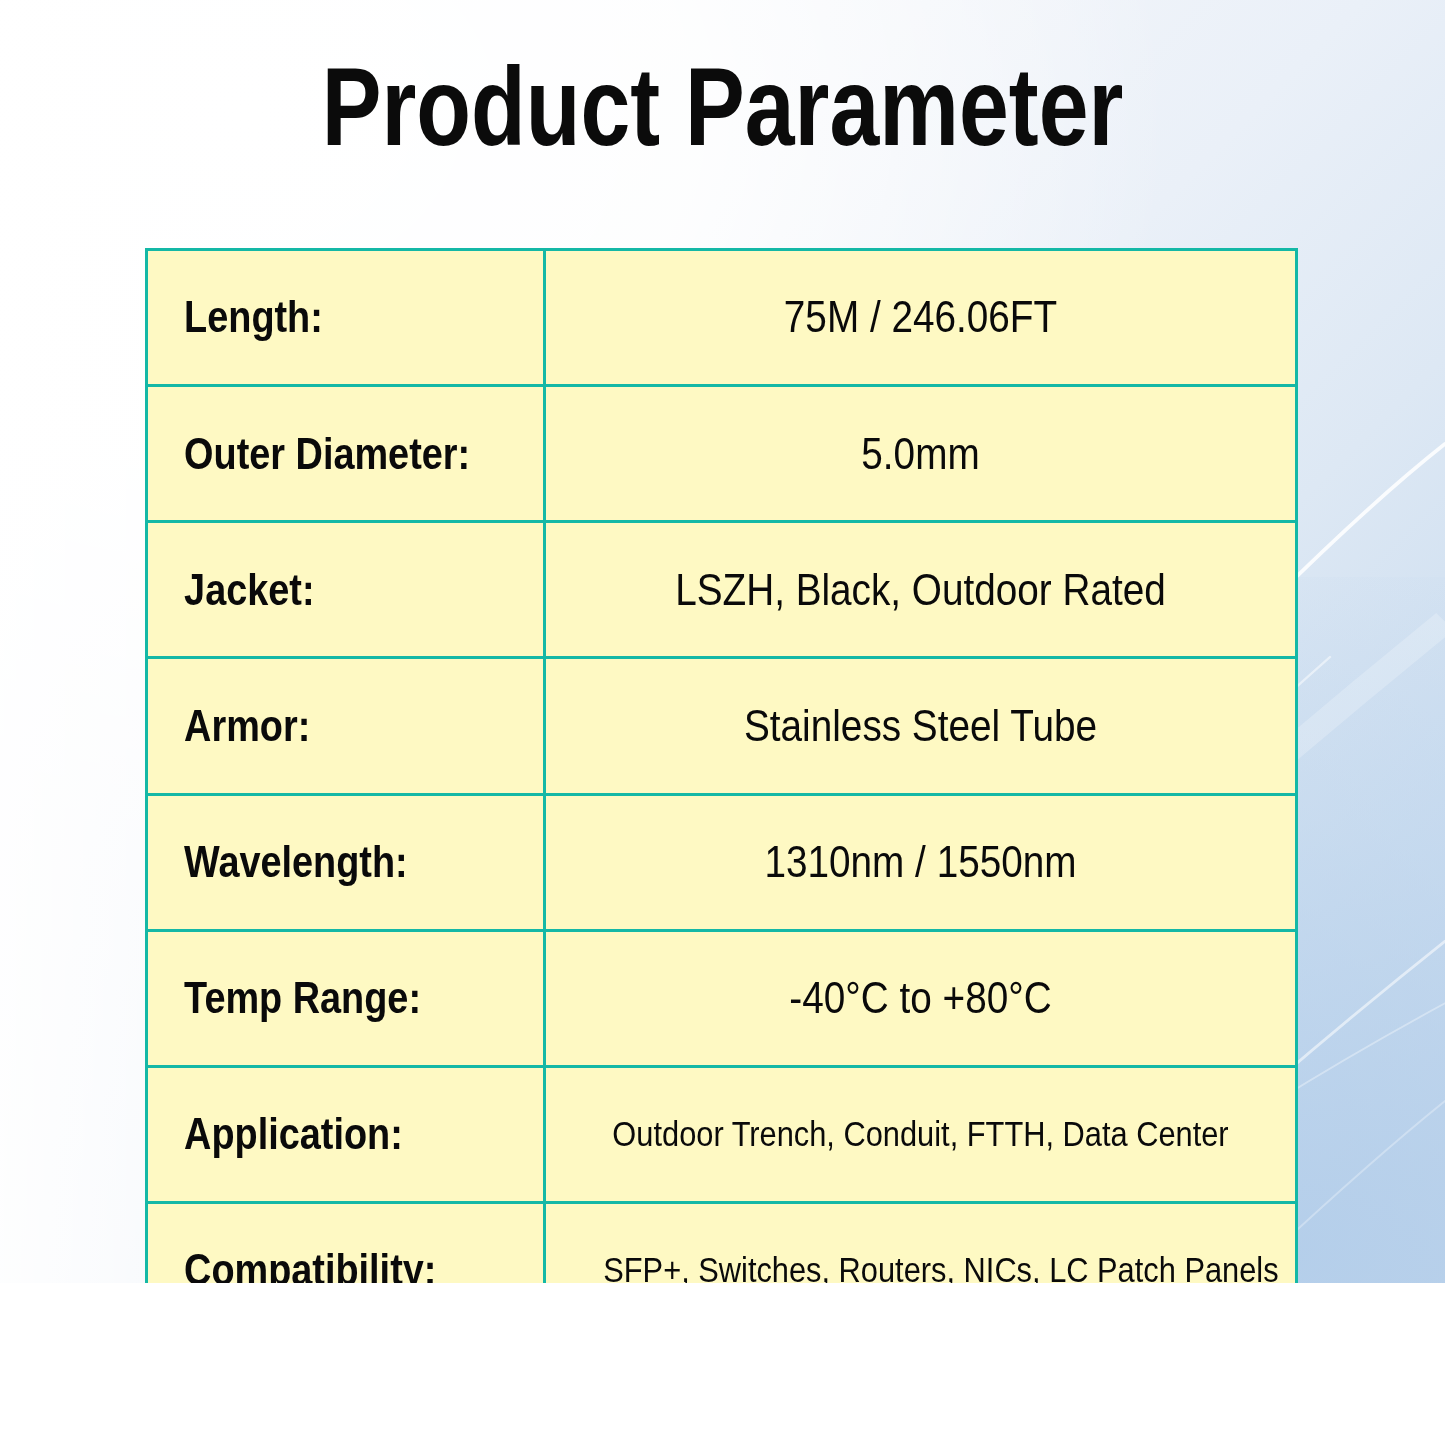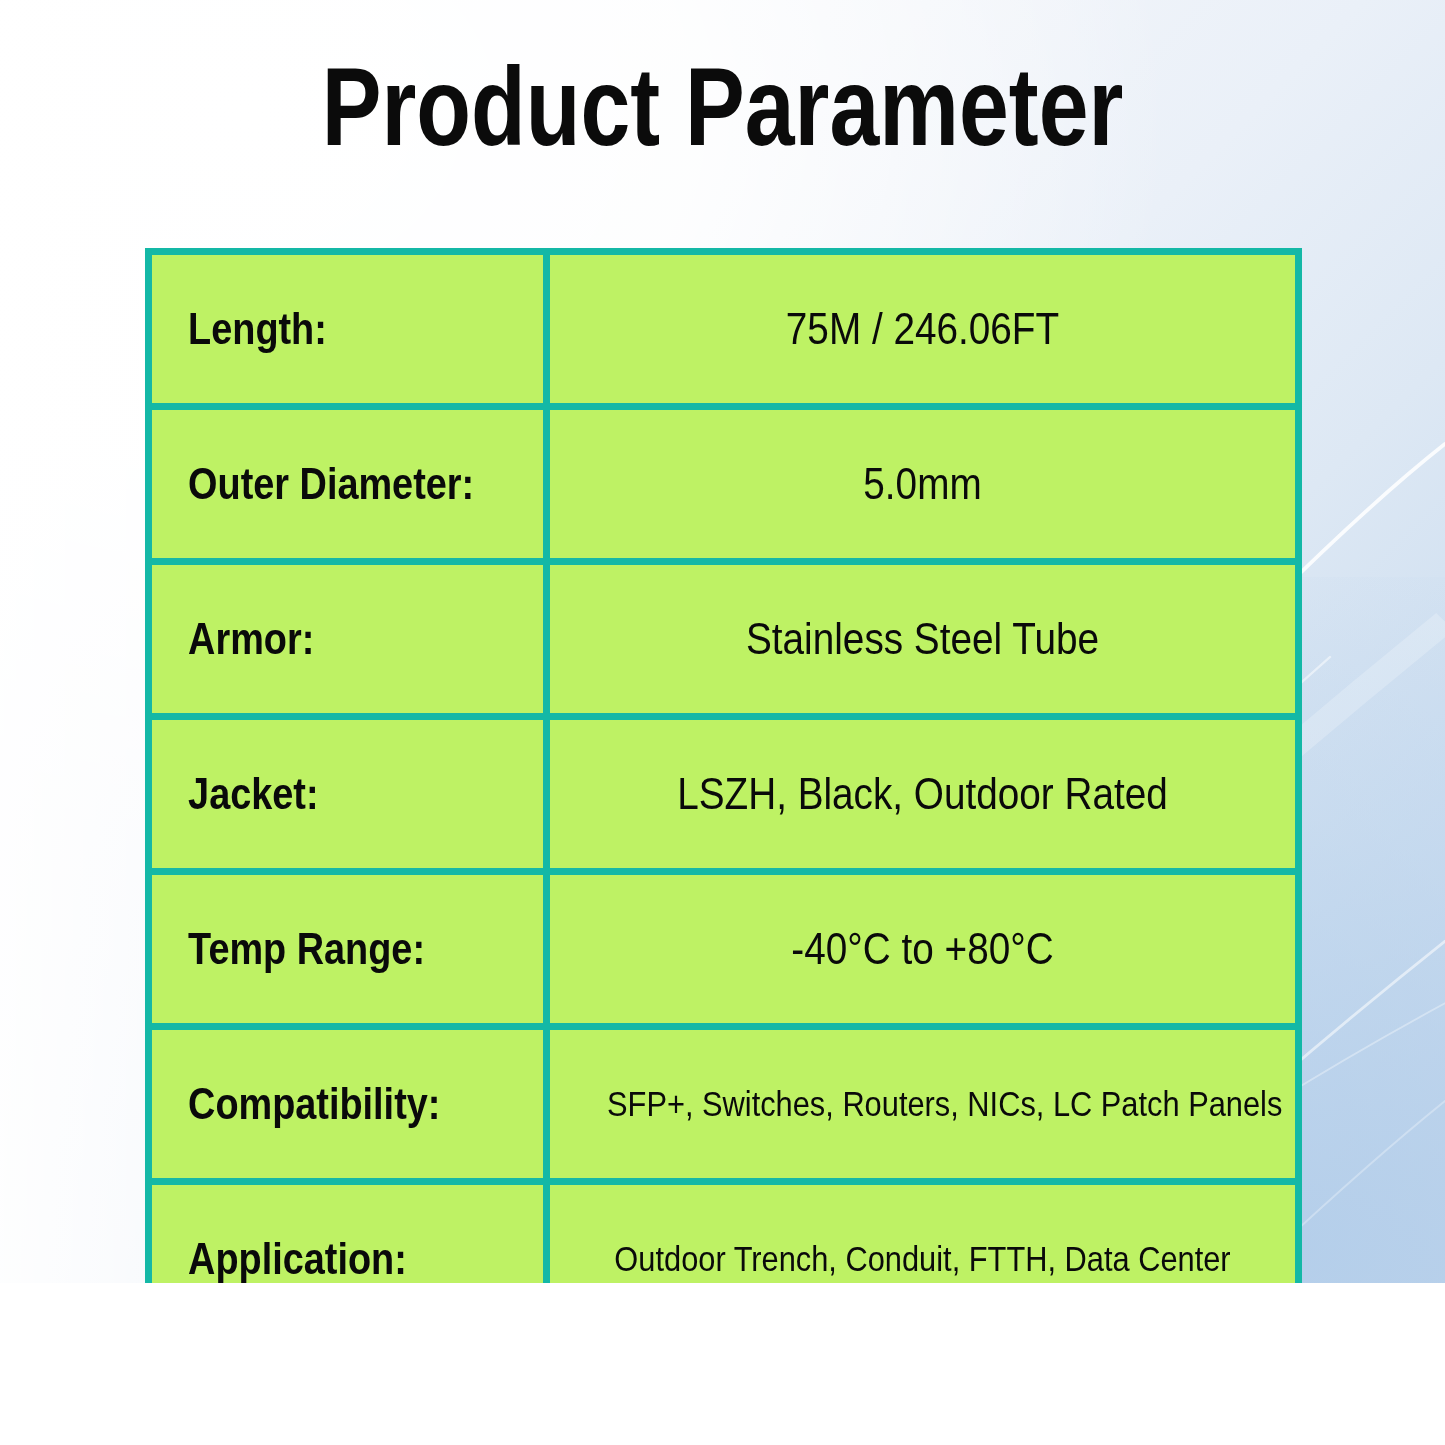--- a/index.html
+++ b/index.html
@@ -92,22 +92,22 @@
     left: 145px;
     top: 248px;
     width: 1150px;
     height: 1092px;
     border-collapse: collapse;
     table-layout: fixed;
     background: #ffffff;
     box-sizing: border-box;
   }
   .spec-table td {
-    border: 7px solid #14b8a6;
-    background: #bef264;
+    border: 3px solid #14b8a6;
+    background: #fef9c3;
     height: 91px;
     padding: 0 0 0 0;
     vertical-align: middle;
     box-sizing: border-box;
     overflow: hidden;
   }
   .spec-table .col-label { width: 398px; }
   .spec-table .col-value { width: 752px; }
 
   .lbl {
@@ -188,54 +188,62 @@
       <tr>
         <td class="col-label">
           <span class="lbl">Outer Diameter:</span>
         </td>
         <td class="col-value">
           <span class="val">5.0mm</span>
         </td>
       </tr>
       <tr>
         <td class="col-label">
+          <span class="lbl">Jacket:</span>
+        </td>
+        <td class="col-value">
+          <span class="val">LSZH, Black, Outdoor Rated</span>
+        </td>
+      </tr>
+      <tr>
+        <td class="col-label">
           <span class="lbl">Armor:</span>
         </td>
         <td class="col-value">
           <span class="val">Stainless Steel Tube</span>
         </td>
       </tr>
       <tr>
         <td class="col-label">
-          <span class="lbl">Jacket:</span>
-        </td>
-        <td class="col-value">
-          <span class="val">LSZH, Black, Outdoor Rated</span>
+          <span class="lbl">Wavelength:</span>
+        </td>
+        <td class="col-value">
+          <span class="val">1310nm / 1550nm</span>
         </td>
       </tr>
       <tr>
         <td class="col-label">
           <span class="lbl">Temp Range:</span>
         </td>
         <td class="col-value">
           <span class="val">-40°C  to +80°C</span>
         </td>
       </tr>
       <tr>
         <td class="col-label">
+          <span class="lbl smallcolon">Application:</span>
+        </td>
+        <td class="col-value">
+          <span class="val sz-xs">Outdoor Trench, Conduit, FTTH, Data Center</span>
+        </td>
+      </tr>
+      <tr>
+        <td class="col-label">
           <span class="lbl">Compatibility:</span>
         </td>
         <td class="col-value">
           <span class="val sz-xs">SFP+, Switches, Routers, NICs, LC Patch Panels</span>
-        </td>
-      </tr>
-      <tr>
-        <td class="col-label">
-          <span class="lbl smallcolon">Application:</span>
-        </td>
-        <td class="col-value">
-          <span class="val sz-xs">Outdoor Trench, Conduit, FTTH, Data Center</span>
         </td>
       </tr>
     </tbody>
   </table>
 
 </div>
 
 </body></html>

